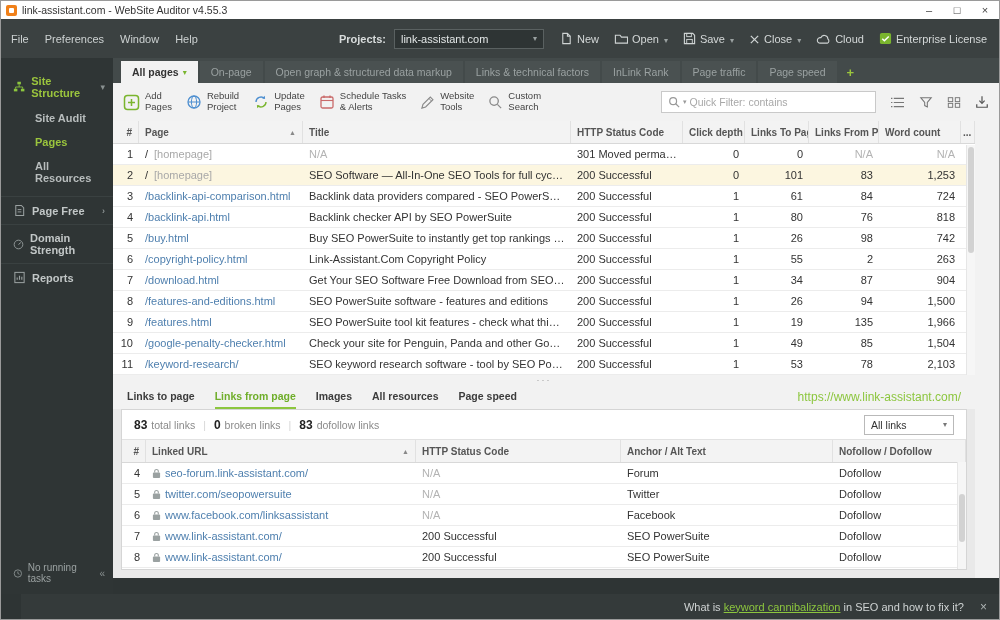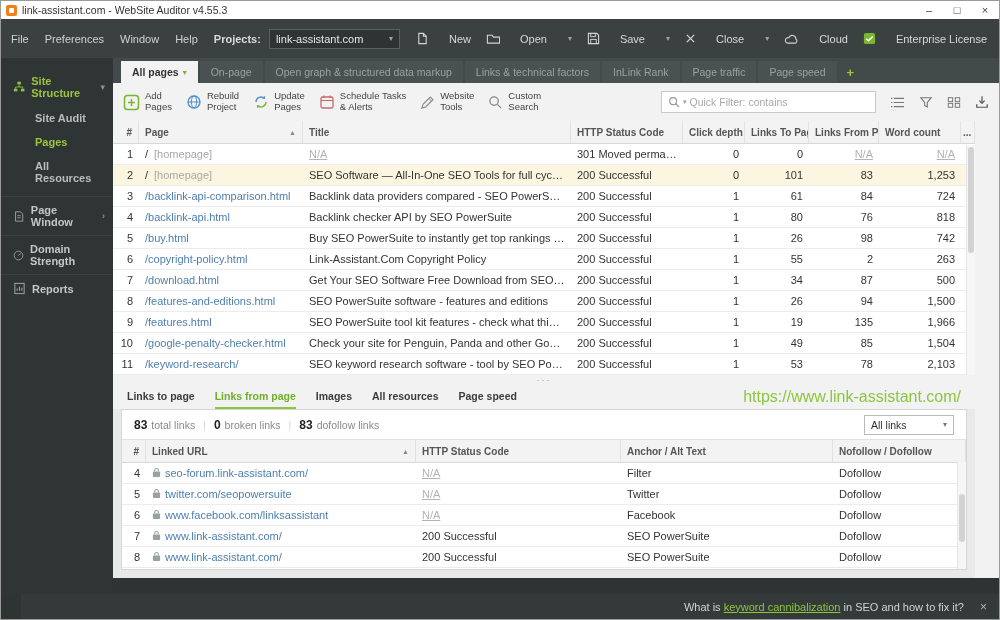--- a/index.html
+++ b/index.html
@@ -13,21 +13,21 @@
   .win-controls { margin-left:auto; display:flex; height:100%; }
   .win-btn { width:28px; height:100%; display:flex; align-items:center; justify-content:center; font-size:11px; color:#444; cursor:default; }
 
   
   .topbar { height:39px; background:#3b4141; display:flex; align-items:center; padding:0 12px 0 10px; color:#cdd2d2; font-size:11px; flex:none; }
   .menu-item { margin-right:16px; cursor:default; }
   .projects-label { margin-left:auto; font-weight:bold; margin-right:8px; color:#d8dcdc; }
   .proj-select { width:150px; height:20px; background:#2e3434; border:1px solid #5a6161; display:flex; align-items:center; padding:0 6px; color:#e2e6e6; font-size:11px;gap:19px; }
   .proj-select .caret { margin-left:auto; font-size:8px; color:#9aa1a1; }
   .top-actions { display:flex; align-items:center; margin-left:16px; gap:15px; }
-  .top-btn { display:flex; align-items:center; gap:20px; color:#d4d8d8; cursor:default; white-space:nowrap; }
+  .top-btn { display:flex; align-items:flex-end; gap:4px; color:#d4d8d8; cursor:default; white-space:nowrap; }
   .top-btn svg { flex:none; }
   .top-btn .caret { font-size:8px; color:#9aa1a1; margin-left:1px; }
 
   
   .body { flex:1; display:flex; background:#2e3434; min-height:0; }
 
   
   .sidebar { width:112px; flex:none; background:#2f3535; color:#c2c7c7; font-size:11px; display:flex; flex-direction:column; padding-top:10px; }
   .side-head { display:flex; align-items:center; gap:6px; padding:7px 8px 7px 12px; font-weight:bold; cursor:default; }
   .side-head.green { color:#9bc53d; }
@@ -65,45 +65,45 @@
   .ptable { background:#fff; position:relative; flex:none; }
   .thead { display:flex; height:23px; background:#f3f3f3; border-bottom:1px solid #d8d8d8; align-items:center; font-size:10px; font-weight:bold; color:#555; }
   .thead .c { border-right:1px solid #e1e1e1; height:100%; display:flex; align-items:center; }
   .c { padding:0 6px; overflow:hidden; white-space:nowrap; text-overflow:ellipsis; flex:none; }
   .c0{width:26px;} .c1{width:164px;} .c2{flex:1 1 auto; min-width:0;} .c3{width:112px;} .c4{width:62px;} .c5{width:64px;} .c6{width:70px;} .c7{width:82px;} .c8{width:14px; padding:0 2px;}
   .sort { margin-left:auto; font-size:7px; color:#888; }
   .trow { display:flex; align-items:center; height:21px; border-bottom:1px solid #ececec; font-size:11px; color:#333; background:#fff; }
   .trow.sel { background:#fcf6e0; }
   .num { text-align:right; justify-content:flex-end; display:flex; }
   .lnk { color:#4e7fae; }
-  .na { color:#b3b3b3;text-decoration:underline; }
+  .na { color:#b3b3b3; }
   .note { color:#a8a8a8; margin-left:6px; }
   .vscroll { position:absolute; top:24px; right:0; bottom:0; width:9px; background:#f6f6f6; border-left:1px solid #e6e6e6; }
   .vthumb { position:absolute; left:1px; right:1px; background:#d2d2d2; border-radius:4px; }
 
   
   .splitter { height:10px; display:flex; align-items:center; justify-content:center; color:#9a9a9a; font-size:9px; letter-spacing:2px; cursor:row-resize; flex:none; }
 
   
   .dtabs { height:24px; display:flex; align-items:center; gap:20px; padding:0 14px; font-size:10.5px; font-weight:bold; color:#3c3c3c; flex:none; }
   .dtab { cursor:default; height:100%; display:flex; align-items:center; border-bottom:2px solid transparent; }
   .dtab.active { color:#6fae2a; border-bottom-color:#8cc63e; }
-  .durl { margin-left:auto; color:#8cc63e; font-weight:normal; font-size:16px; }
+  .durl { margin-left:auto; color:#8cc63e; font-weight:normal; font-size:12px; }
   .dpanel { flex:1; padding:0 8px 8px 8px; background:#e9e9e9; min-height:0; display:flex; }
   .dinner { flex:1; background:#fff; border:1px solid #d5d5d5; display:flex; flex-direction:column; overflow:hidden; position:relative; }
   .stats { height:30px; display:flex; align-items:center; padding:0 12px; gap:8px; border-bottom:1px solid #e2e2e2; font-size:10.5px; color:#8a8a8a; flex:none; }
   .stat b { color:#222; font-size:12px; margin-right:4px; }
   .stat-sep { color:#d5d5d5; }
   .mini-select { margin-left:auto; width:90px; height:20px; border:1px solid #b9b9b9; background:#fff; display:flex; align-items:center; padding:0 6px; font-size:10.5px; color:#333; }
   .mini-select .caret { margin-left:auto; font-size:8px; color:#777; }
   .ltable { flex:1; position:relative; min-height:0; overflow:hidden; }
   .l0{width:24px;} .l1{width:270px;} .l2{width:205px;} .l3{width:212px;} .l4{flex:1 1 auto; min-width:0;}
   .lrow { display:flex; align-items:center; height:21px; border-bottom:1px solid #ececec; font-size:11px; color:#333; background:#fff; }
   .lock { margin-right:4px; flex:none; }
-  .l1.lnk { display:flex; align-items:flex-start; }
+  .l1.lnk { display:flex; align-items:flex-end; }
 
   
   .notifybar { height:25px; background:#343a3a; display:flex; align-items:center; justify-content:flex-end; padding:0 12px; gap:16px; color:#cfd3d3; font-size:11px; flex:none;margin-left:20px; }
   .notify-link { color:#8cc63e; text-decoration:underline; cursor:pointer; }
   .notify-x { color:#aeb4b4; font-size:12px; cursor:default; }
 </style>
 </head>
 <body>
 
 <div class="window">
@@ -194,38 +194,46 @@
         <div class="side-sub-item">Site Audit</div>
         <div class="side-sub-item active">Pages</div>
         <div class="side-sub-item">All Resources</div>
       </div>
       <div class="side-div"></div>
       <div class="side-head">
         <svg width="13" height="13" viewBox="0 0 14 14">
             <path d="M3 1.5h6l2.5 2.5v8.5H3z" fill="none" stroke="#9aa1a1" stroke-width="1.1"></path>
             <path d="M5 6h4M5 8.5h4" stroke="#9aa1a1" stroke-width="1"></path>
           </svg>
-        <span>Page Window</span>
+        <span>Page Free</span>
         <span class="chev">›</span>
       </div>
       <div class="side-div"></div>
       <div class="side-head">
         <svg width="13" height="13" viewBox="0 0 14 14">
             <circle cx="7" cy="7" r="5.5" fill="none" stroke="#9aa1a1" stroke-width="1.1"></circle>
             <path d="M7 7l3-2.5" stroke="#9aa1a1" stroke-width="1.2"></path>
           </svg>
         <span>Domain Strength</span>
       </div>
       <div class="side-div"></div>
       <div class="side-head">
         <svg width="13" height="13" viewBox="0 0 14 14">
             <rect x="2" y="1.5" width="10" height="11" fill="none" stroke="#9aa1a1" stroke-width="1.1"></rect>
             <path d="M4.5 9.5V7M7 9.5V5M9.5 9.5V6.2" stroke="#9aa1a1" stroke-width="1.2"></path>
           </svg>
         <span>Reports</span>
+      </div>
+      <div class="side-status">
+        <svg width="11" height="11" viewBox="0 0 12 12">
+            <circle cx="6" cy="6" r="4.5" fill="none" stroke="#8a9191" stroke-width="1.1"></circle>
+            <path d="M6 3.5V6l2 1" fill="none" stroke="#8a9191" stroke-width="1.1"></path>
+          </svg>
+        <span>No running tasks</span>
+        <span class="collapse">«</span>
       </div>
     </div>
 
     <div class="main">
 
       <div class="tabbar">
         <div class="tab active">
           <span>All pages</span>
           <span class="tab-caret">▾</span>
         </div>
@@ -427,21 +435,21 @@
                 <div class="c c8"></div>
               </div>
               <div class="trow">
                 <div class="c c0 num">7</div>
                 <div class="c c1 lnk">/download.html</div>
                 <div class="c c2">Get Your SEO Software Free Download from SEO P...</div>
                 <div class="c c3">200 Successful</div>
                 <div class="c c4 num">1</div>
                 <div class="c c5 num">34</div>
                 <div class="c c6 num">87</div>
-                <div class="c c7 num">500</div>
+                <div class="c c7 num">904</div>
                 <div class="c c8"></div>
               </div>
               <div class="trow">
                 <div class="c c0 num">8</div>
                 <div class="c c1 lnk">/features-and-editions.html</div>
                 <div class="c c2">SEO PowerSuite software - features and editions</div>
                 <div class="c c3">200 Successful</div>
                 <div class="c c4 num">1</div>
                 <div class="c c5 num">26</div>
                 <div class="c c6 num">94</div>
@@ -525,21 +533,21 @@
                 <div class="c l4">Nofollow / Dofollow</div>
               </div>
               <div>
                   <div class="lrow">
                     <div class="c l0 num">4</div>
                     <div class="c l1 lnk"><svg class="lock" width="9" height="11" viewBox="0 0 10 12">
                         <rect x="1" y="5" width="8" height="6" rx="1" fill="#9aa1a1"></rect>
                         <path d="M3 5V3.5a2 2 0 0 1 4 0V5" fill="none" stroke="#9aa1a1" stroke-width="1.2"></path>
                       </svg>seo-forum.link-assistant.com/</div>
                     <div class="c l2 na">N/A</div>
-                    <div class="c l3">Filter</div>
+                    <div class="c l3">Forum</div>
                     <div class="c l4">Dofollow</div>
                   </div>
                   <div class="lrow">
                     <div class="c l0 num">5</div>
                     <div class="c l1 lnk"><svg class="lock" width="9" height="11" viewBox="0 0 10 12">
                         <rect x="1" y="5" width="8" height="6" rx="1" fill="#9aa1a1"></rect>
                         <path d="M3 5V3.5a2 2 0 0 1 4 0V5" fill="none" stroke="#9aa1a1" stroke-width="1.2"></path>
                       </svg>twitter.com/seopowersuite</div>
                     <div class="c l2 na">N/A</div>
                     <div class="c l3">Twitter</div>

